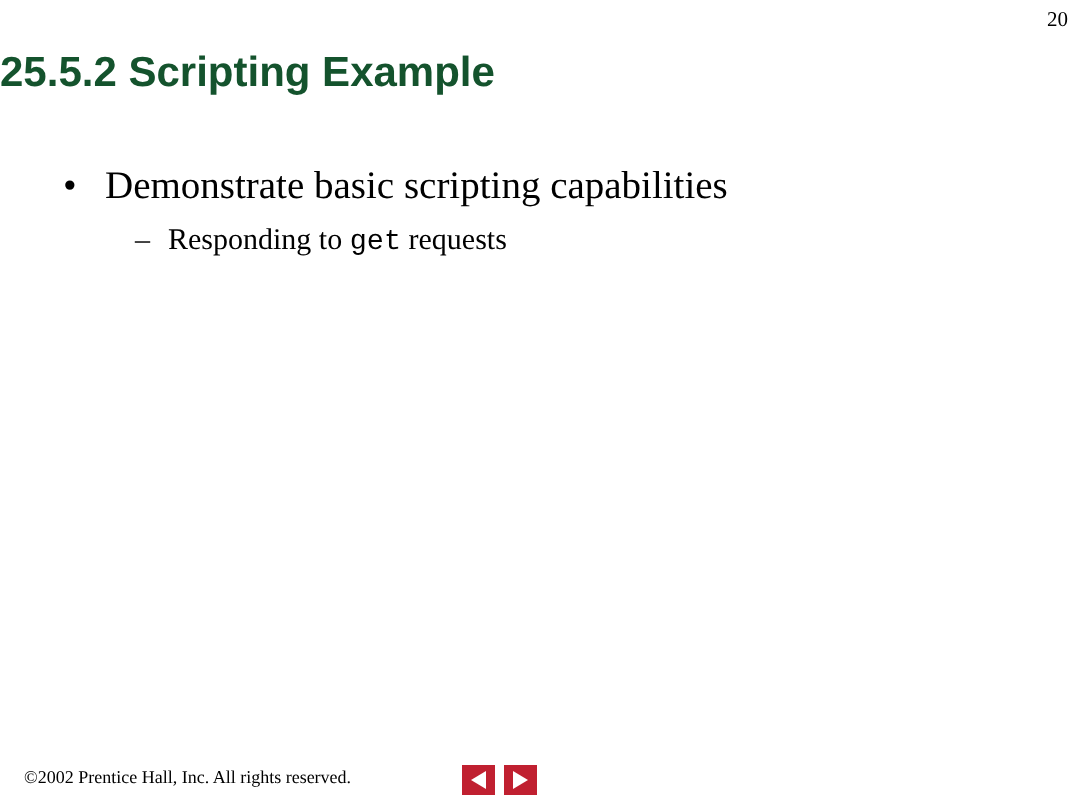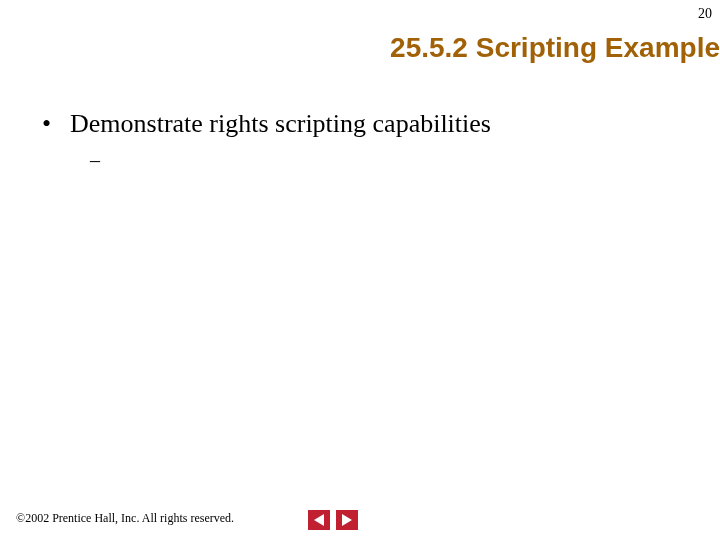--- a/index.html
+++ b/index.html
@@ -22,25 +22,25 @@
     position: absolute;
     top: 6px;
     right: 8px;
     font-size: 14px;
   }
   .title {
     position: absolute;
     top: 32px;
     left: 0;
     width: 720px;
-    text-align: right;
+    text-align: left;
     font-family: Arial, Helvetica, sans-serif;
     font-weight: bold;
     font-size: 28px;
-    color: #a16207;
+    color: #14532d;
   }
   .body {
     position: absolute;
     top: 108px;
     left: 40px;
     right: 40px;
   }
   .bullet-l1 {
     display: flex;
     align-items: flex-start;
@@ -111,24 +111,27 @@
 
 <div class="slide">
 
   <div class="page-number">20</div>
 
   <div class="title">25.5.2   Scripting Example</div>
 
   <div class="body">
     <div class="bullet-l1">
       <span class="dot">•</span>
-      <span>Demonstrate rights scripting capabilities</span>
+      <span>Demonstrate basic scripting capabilities</span>
     </div>
     <div class="bullet-l2">
       <span class="dash">–</span>
+      <span>
+        <span>Responding to </span><code class="inline">get</code><span> requests</span>
+      </span>
     </div>
   </div>
 
   <div class="footer">
     <span>©</span>
       <span> 2002 Prentice Hall, Inc.  All rights reserved.</span>
   </div>
 
   <div class="nav">
     <div class="nav-btn">

